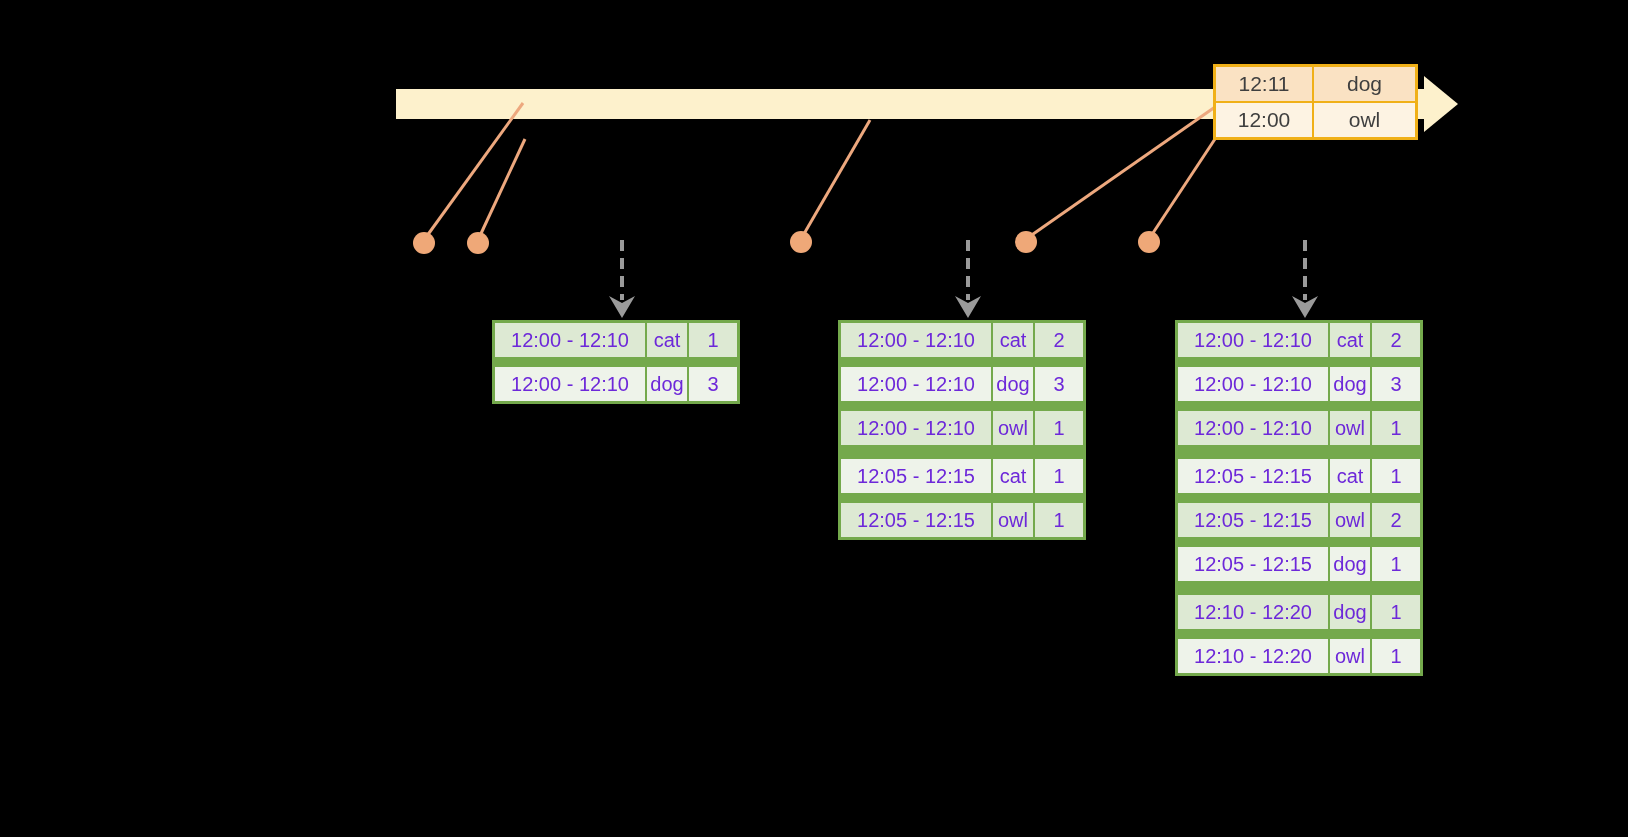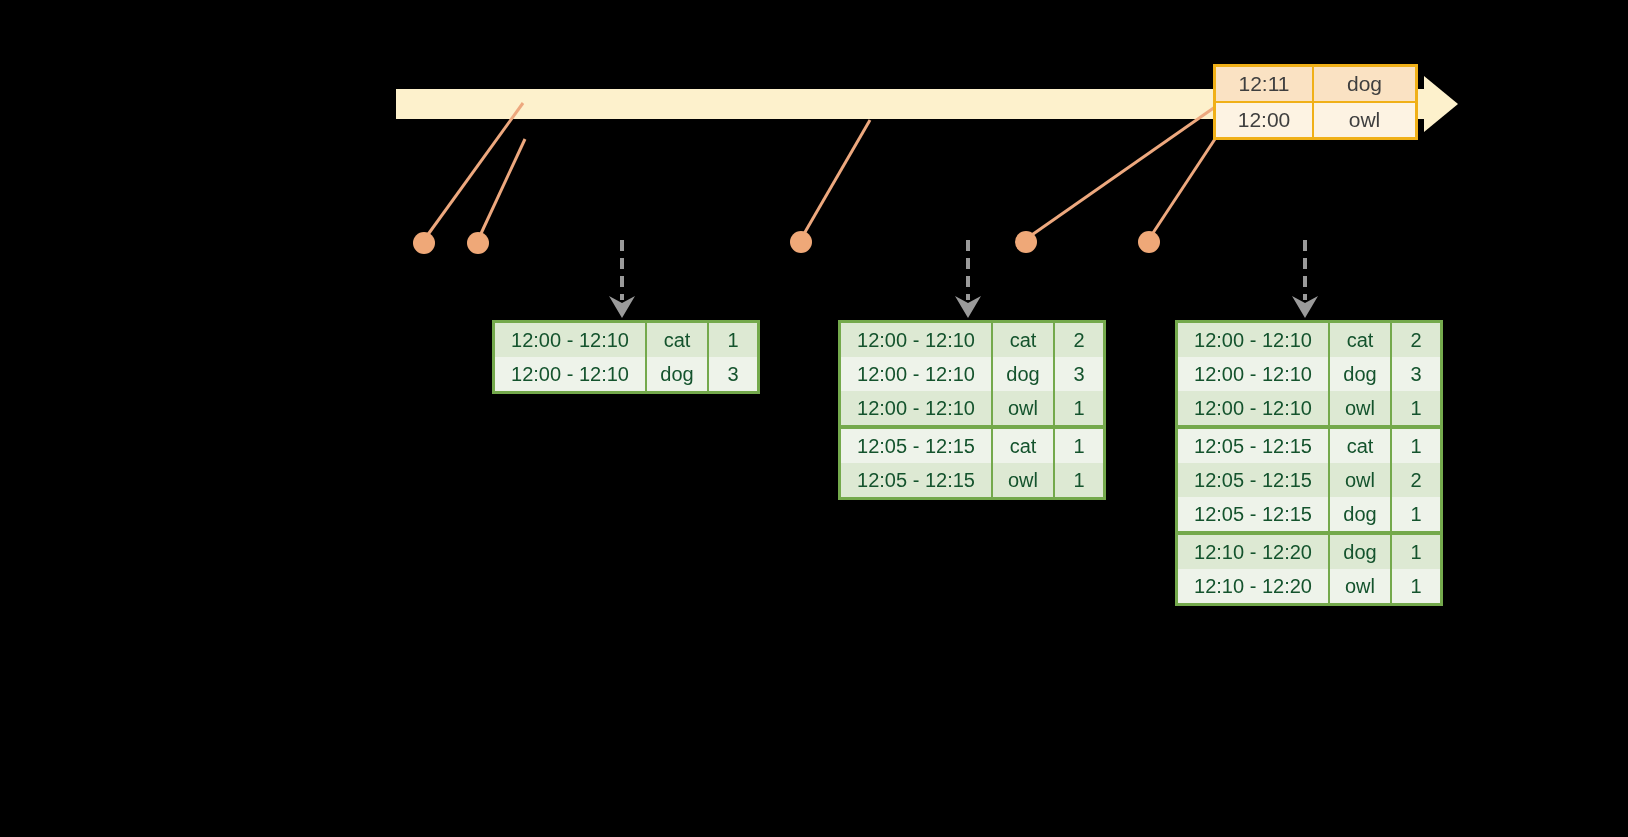--- a/index.html
+++ b/index.html
@@ -21,24 +21,24 @@
   .et12 .ct{width:86px}.et12 .cv{width:114px}
   .et3  .ct{width:96px}.et3  .cv{width:101px}
   .etable .r.d .cell{background:#fae2c3}
   .etable .r.l .cell{background:#fdf3e3}
   #et1{left:521px;top:64px}
   #et2{left:868px;top:83px}
   #et3{left:1213px;top:64px}
 
   
   .gtable{position:absolute;z-index:3;background:#74a94c;border:3px solid #74a94c;
-          display:flex;flex-direction:column;gap:0;font-size:20px;color:#14532d;}
+          display:flex;flex-direction:column;gap:10px;font-size:20px;color:#6d28d9;}
   .gtable .r{display:flex;gap:2px;}
   .gtable .cell{height:34px;display:flex;align-items:center;justify-content:center;}
-  .gtable .cw{width:150px}.gtable .cd{width:60px}.gtable .cc{width:48px}
+  .gtable .cw{width:150px}.gtable .cd{width:40px}.gtable .cc{width:48px}
   .gtable .r.gd .cell{background:#dde9d3}
   .gtable .r.gl .cell{background:#eef3ea}
   .gtable .r.gs{margin-top:4px}
   #gt1{left:492px;top:320px}
   #gt2{left:838px;top:320px}
   #gt3{left:1175px;top:320px}
 </style>
 </head>
 <body>
 

